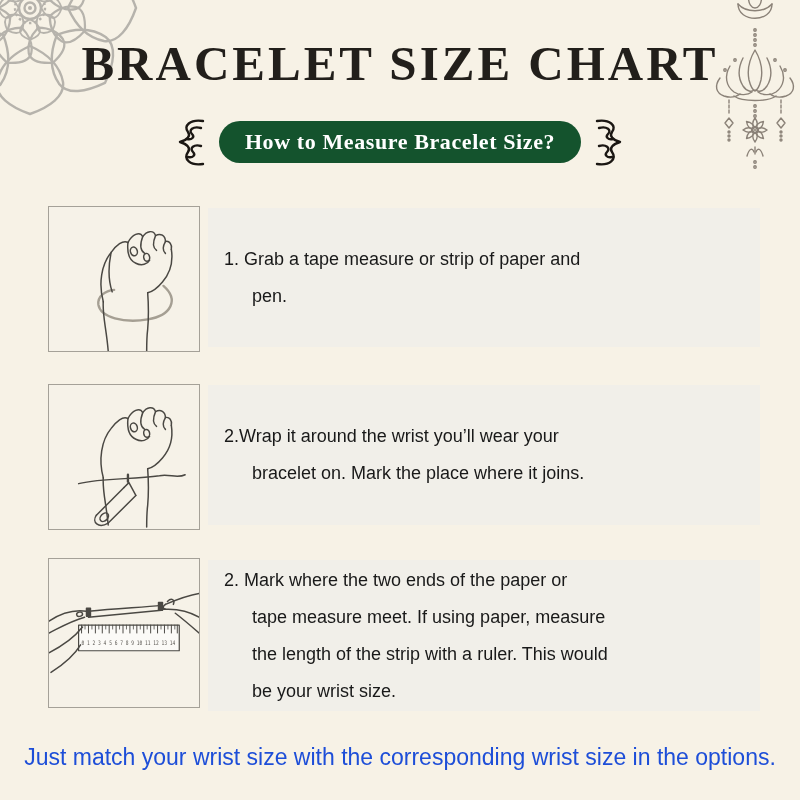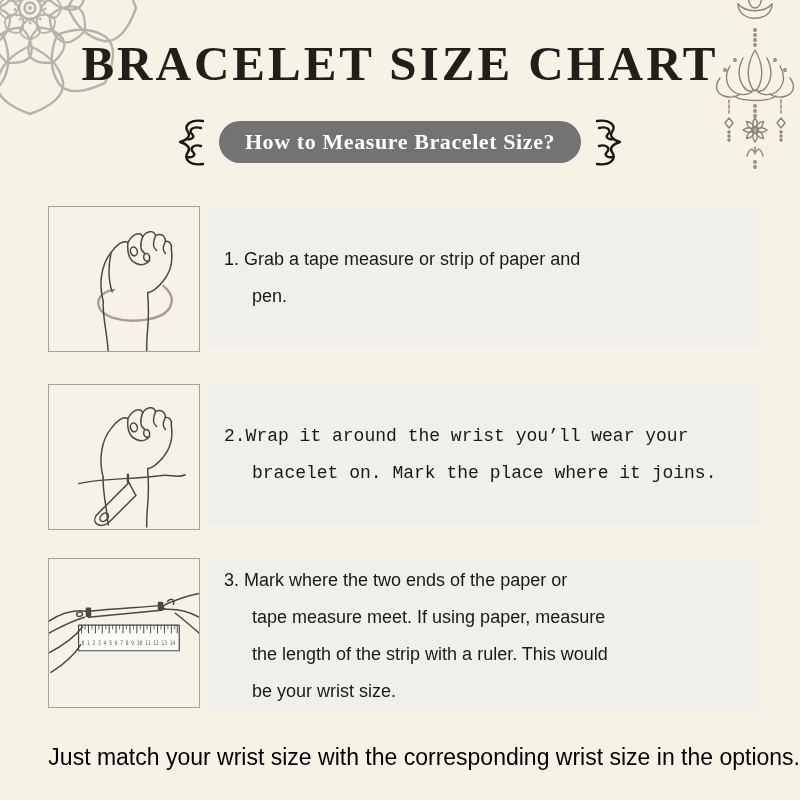--- a/index.html
+++ b/index.html
@@ -22,21 +22,21 @@
     font-weight: 700;
     font-size: 49px;
     letter-spacing: 3px;
     color: #221f1b;
   }
   .badge-row {
     position: absolute; top: 117px; left: 0; width: 100%;
     display: flex; justify-content: center; align-items: center; gap: 11px;
   }
   .pill {
-    background: #737373;
+    background: #14532d;
     color: #ffffff;
     font-family: "Liberation Serif", serif;
     font-weight: 700;
     font-size: 22px;
     letter-spacing: 0.6px;
     padding: 8px 26px;
     border-radius: 23px;
     white-space: nowrap;
   }
 
@@ -57,29 +57,29 @@
     line-height: 37px;
     color: #191919;
     white-space: pre-line;
     padding-left: 44px;
     text-indent: -28px;
     padding-right: 6px;
   }
   #box1 { top: 206px; left: 48px; height: 146px; }
   #panel1 { top: 208px; height: 139px; }
   #box2 { top: 384px; left: 48px; height: 146px; }
-  #panel2 { top: 385px; height: 140px; font-family: Liberation Mono, monospace; }
+  #panel2 { top: 385px; height: 140px; }
   #box3 { top: 558px; left: 48px; height: 150px; }
   #panel3 { top: 560px; height: 151px; }
 
   .footer-note {
     position: absolute; top: 744px; left: 0; width: 100%;
-    text-align: right;
+    text-align: center;
     font-size: 23px;
-    color: #000000;
+    color: #1d4ed8;
   }
   svg { display: block; }
   .line { stroke: #4a4843; stroke-width: 1.5; fill: none; stroke-linecap: round; stroke-linejoin: round; }
   .grayline { stroke: #a59f93; stroke-width: 2.4; fill: none; stroke-linecap: round; }
   .orn { stroke: #8b8278; stroke-width: 1.4; fill: none; stroke-linecap: round; stroke-linejoin: round; }
   .flour { stroke: #1b1713; stroke-width: 2.4; fill: none; stroke-linecap: round; stroke-linejoin: round; }
 </style>
 </head>
 <body>
 
@@ -270,19 +270,19 @@
       <path d="M152,34 C140,36 130,40 118,45"></path>
       <path d="M152,58 C142,52 132,49 116,50"></path>
       <path d="M118,45 C115,47 115,49 118,50"></path>
       <path d="M152,74 C144,67 136,60 128,54"></path>
       <path d="M120,42 C124,38 128,40 126,45"></path>
     </g>
     <text x="33" y="86" font-family="DejaVu Sans Mono, monospace" font-size="6.2" fill="#5c5954" textLength="95" lengthAdjust="spacingAndGlyphs">0 1 2 3 4 5 6 7 8 9 10 11 12 13 14</text>
   </svg>
 </div>
 <div class="text-panel" id="panel3">
-  <div class="step-text">3. Mark where the two ends of the paper or
+  <div class="step-text">2. Mark where the two ends of the paper or
 tape measure meet. If using paper, measure
 the length of the strip with a ruler. This would
 be your wrist size.</div>
 </div>
 
 <div class="footer-note">Just match your wrist size with the corresponding wrist size in the options.</div>
 
 </body></html>

